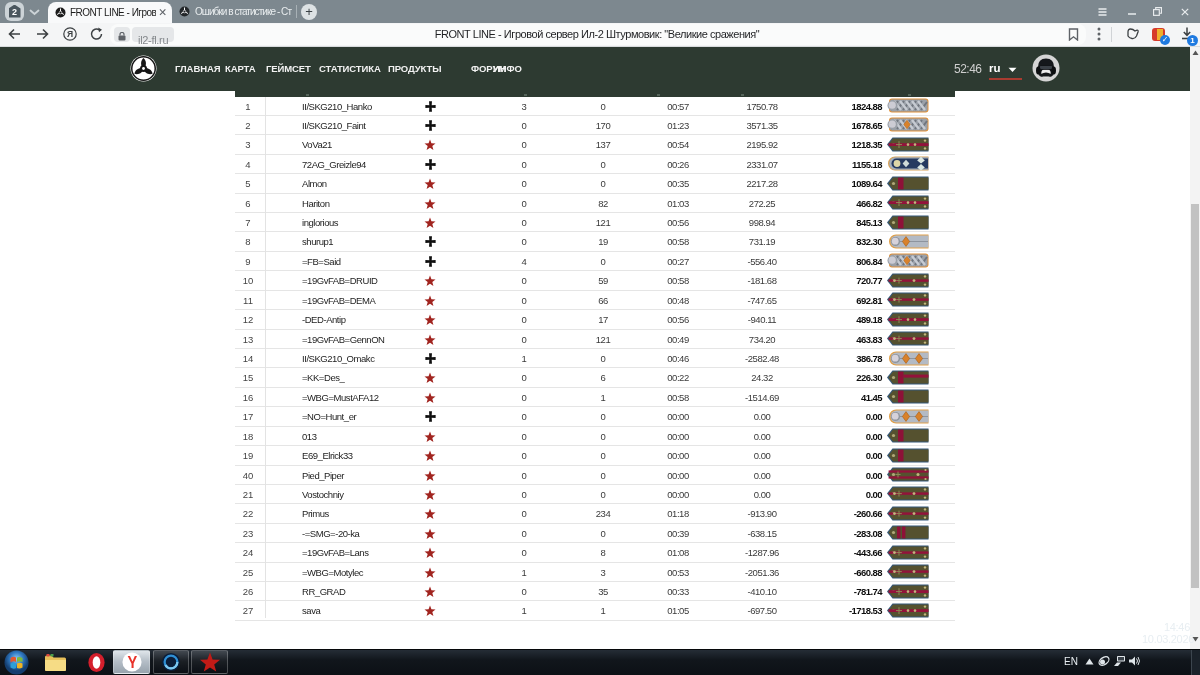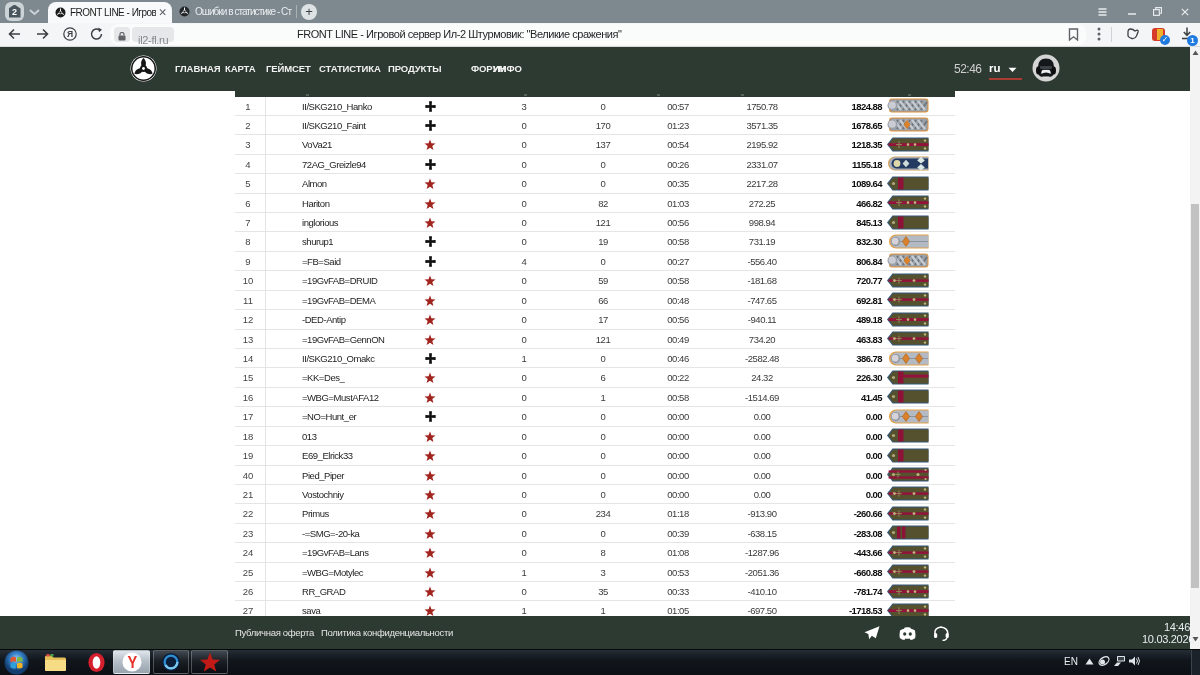--- a/index.html
+++ b/index.html
@@ -11,21 +11,21 @@
 .tab1{position:absolute;left:48px;top:2px;width:124px;height:21px;background:#f8f9fa;border-radius:8px 8px 0 0;}
 .tab1 .ttl{position:absolute;left:22px;top:5px;font-size:10px;letter-spacing:-0.5px;color:#1c1c1c;white-space:nowrap;overflow:hidden;width:86px;}
 .tab1 .x{position:absolute;right:5px;top:4px;font-size:10.5px;color:#5f6368;}
 .tab2t{position:absolute;left:195px;top:5.5px;font-size:10px;letter-spacing:-0.95px;color:#e8ecee;white-space:nowrap;text-align:center;}
 .tabsep{position:absolute;left:296px;top:5px;width:1px;height:13px;background:#a8b1b6;}
 #plusb{position:absolute;left:301px;top:3.5px;width:16px;height:16px;border-radius:50%;background:#dde2e4;color:#3a4145;font-size:13px;line-height:15px;text-align:center;}
 #addrbar{position:absolute;left:0;top:23px;width:1200px;height:24px;background:#f4f5f6;border-bottom:1px solid #d8dbdd;}
 #addrfield{position:absolute;left:110px;top:24px;width:976px;height:21px;border-radius:8px;background:#fafbfb;}
 .pill{position:absolute;top:26.5px;height:15px;border-radius:4px;background:#e5e7e9;}
 #url{color:#85898d;font-size:11px;letter-spacing:-0.3px;line-height:15px;padding:0 6px;display:inline-block;margin-top:6px;}
-#ptitle{position:absolute;left:297px;top:28px;width:600px;font-size:11px;letter-spacing:-0.45px;color:#1f2023;white-space:nowrap;}
+#ptitle{position:absolute;left:297px;top:28px;width:600px;text-align:center;font-size:11px;letter-spacing:-0.45px;color:#1f2023;white-space:nowrap;}
 .navbtn{position:absolute;}
 #viewport{position:absolute;left:0;top:47px;width:1190px;height:602px;background:#fff;overflow:hidden;}
 #tablewrap{position:absolute;left:235px;top:0px;width:720px;height:570px;background:#fff;}
 .tr{position:absolute;left:0;width:720px;height:19.42px;border-bottom:1px solid #e5e5e5;background:#fff;}
 .c{position:absolute;top:0;line-height:19.4px;font-size:9.5px;letter-spacing:-0.45px;color:#3a3a3a;}
 .rank{left:0px;width:26px;text-align:center;color:#444;letter-spacing:0;}
 .name{left:67px;font-weight:normal;color:#1d1d1d;letter-spacing:-0.45px;}
 .ic{left:188px;width:14px;text-align:center;top:4px;line-height:0;}
 .n4{left:250px;width:78px;text-align:center;}
 .n5{left:330px;width:76px;text-align:center;}
@@ -743,38 +743,20 @@
   <div class="abs" style="left:989px;top:30.5px;width:33px;height:2px;background:#a93b30;"></div>
   <svg class="abs" style="left:1032px;top:7px" width="28" height="28" viewBox="0 0 56 56">
       <circle cx="28" cy="28" r="27" fill="#d5d5d5"></circle>
       <path d="M28 9 Q44 9 44 26 L44 36 Q44 42 39 45 L17 45 Q12 42 12 36 L12 26 Q12 9 28 9 Z" fill="#15181b"></path>
       <ellipse cx="28" cy="38" rx="9.5" ry="9" fill="#ececec"></ellipse>
       <path d="M18 40 Q28 34 38 40 L38 45 L18 45 Z" fill="#15181b"></path>
       <rect x="15" y="23" width="26" height="8" rx="2.5" fill="#3a4046" stroke="#0c0e10" stroke-width="1.5"></rect>
       <ellipse cx="12.5" cy="33" rx="4.5" ry="8" fill="#0c0e10"></ellipse>
       <ellipse cx="43.5" cy="33" rx="4.5" ry="8" fill="#0c0e10"></ellipse>
     </svg>
-  <div id="sfooter">
-    <div class="ft" style="left:235px">Публичная оферта</div>
-    <div class="ft" style="left:321px">Политика конфиденциальности</div>
-    <svg class="abs" style="left:864px;top:10.5px" width="16" height="14" viewBox="0 0 16 14">
-        <path d="M15.5 0.3 L0.5 6.2 L4.3 8 L5.2 13.3 L7.8 9.7 L11.8 12.2 Z" fill="#fff"></path>
-      </svg>
-    <svg class="abs" style="left:899px;top:11px" width="17" height="13" viewBox="0 0 17 13">
-        <path d="M5.8 0.6 Q8.5 0 11.2 0.6 L12 1.8 Q14.5 2.2 16 3.6 Q16.8 8 16.2 11 Q14 12.8 11.5 13 L10.8 11.4 Q8.5 11.9 6.2 11.4 L5.5 13 Q3 12.8 0.8 11 Q0.2 8 1 3.6 Q2.5 2.2 5 1.8 Z" fill="#fff"></path>
-        <ellipse cx="5.7" cy="7" rx="1.6" ry="1.8" fill="#2d3a31"></ellipse>
-        <ellipse cx="11.3" cy="7" rx="1.6" ry="1.8" fill="#2d3a31"></ellipse>
-      </svg>
-    <svg class="abs" style="left:933px;top:9.5px" width="17" height="16" viewBox="0 0 17 16">
-        <path d="M2 9 Q1 3 8 2 Q15 3 14.8 9" fill="none" stroke="#fff" stroke-width="1.6"></path>
-        <rect x="1" y="8" width="3.2" height="5" rx="1.5" fill="#fff"></rect>
-        <rect x="12.6" y="8" width="3.2" height="5" rx="1.5" fill="#fff"></rect>
-        <path d="M14 13 Q13 15.5 9.5 15.5" fill="none" stroke="#fff" stroke-width="1.4"></path>
-      </svg>
-  </div>
 </div>
 <div id="sbar">
     <svg style="position:absolute;left:2px;top:3px" width="7" height="6" viewBox="0 0 7 6">
       <path d="M3.5 0.5 L6.5 5 H0.5 Z" fill="#555"></path>
     </svg>
     <svg style="position:absolute;left:2px;top:589px" width="7" height="6" viewBox="0 0 7 6">
       <path d="M3.5 5.5 L6.5 1 H0.5 Z" fill="#555"></path>
     </svg>
     <div id="sthumb"></div>
   </div>

